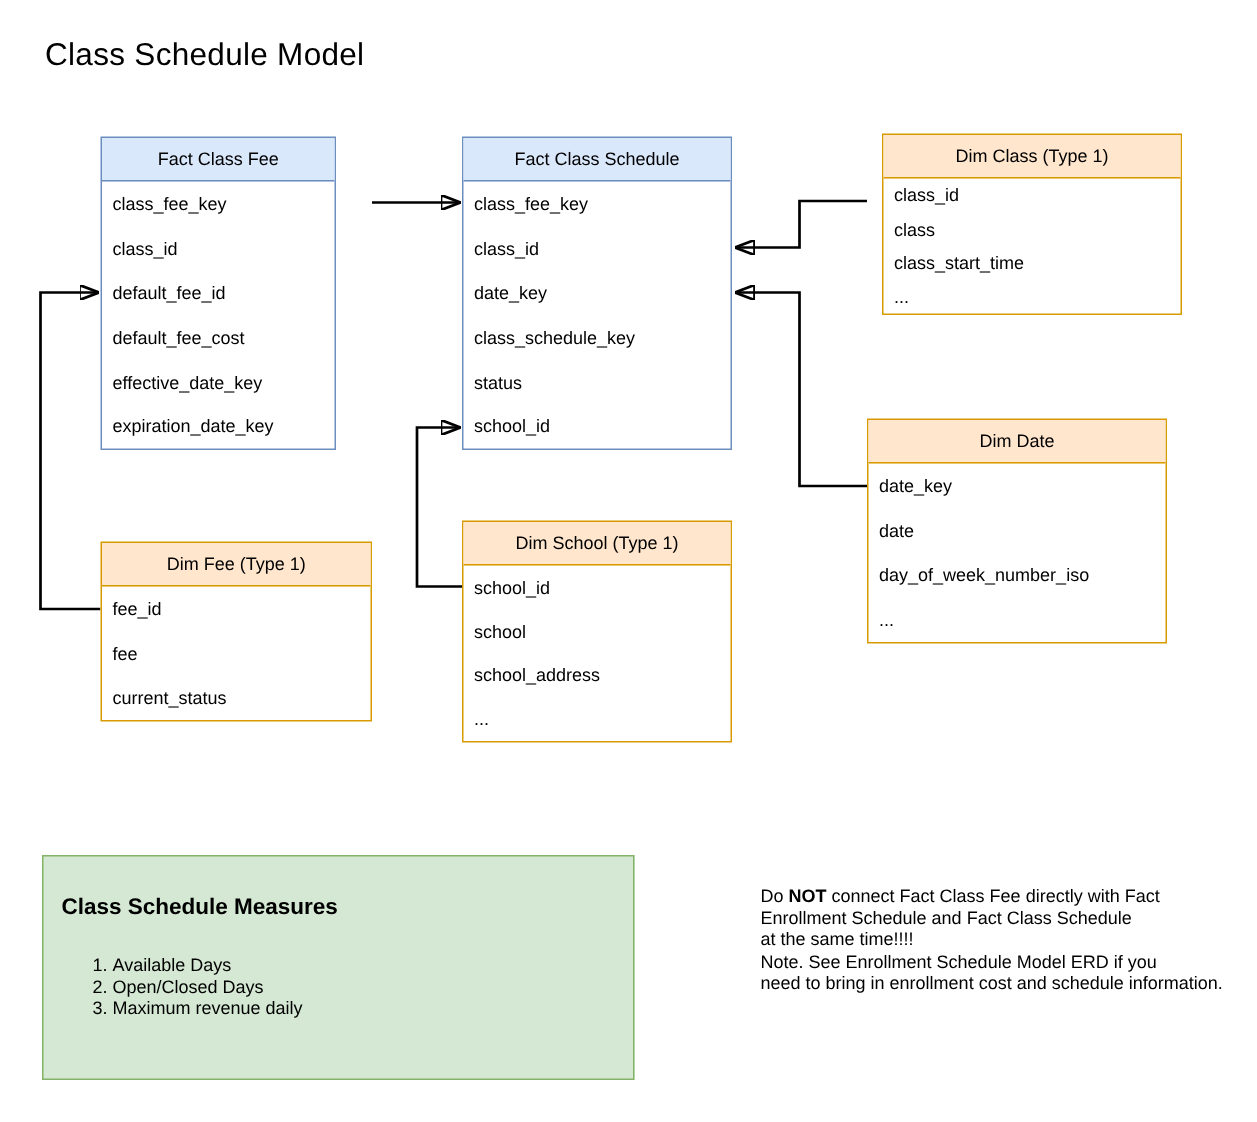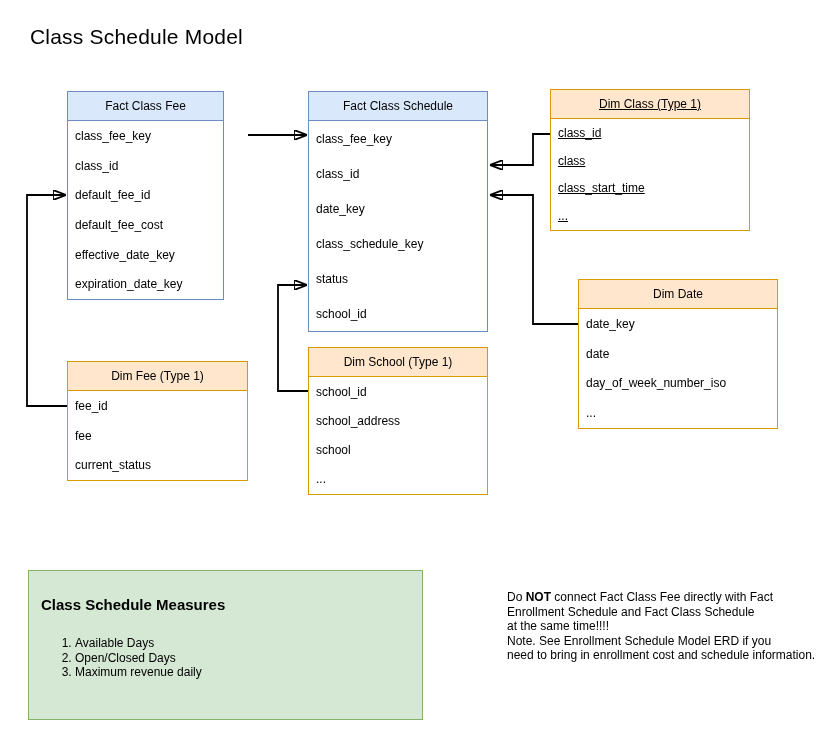--- a/index.html
+++ b/index.html
@@ -79,33 +79,33 @@
   <div class="entity-body">
     <div class="field">class_fee_key</div>
     <div class="field">class_id</div>
     <div class="field">default_fee_id</div>
     <div class="field">default_fee_cost</div>
     <div class="field">effective_date_key</div>
     <div class="field">expiration_date_key</div>
   </div>
 </div>
 
-<div class="entity fact" style="left:308px; top:91px; width:180px; height:241px;">
+<div class="entity fact" style="left:308px; top:91px; width:180px; height:209px;">
   <div class="entity-header">Fact Class Schedule</div>
   <div class="entity-body">
     <div class="field">class_fee_key</div>
     <div class="field">class_id</div>
     <div class="field">date_key</div>
     <div class="field">class_schedule_key</div>
     <div class="field">status</div>
     <div class="field">school_id</div>
   </div>
 </div>
 
-<div class="entity dim" style="left:550px; top:89px; width:200px; height:142px;text-decoration:underline;">
+<div class="entity dim" style="left:588px; top:89px; width:200px; height:121px;">
   <div class="entity-header">Dim Class (Type 1)</div>
   <div class="entity-body">
     <div class="field">class_id</div>
     <div class="field">class</div>
     <div class="field">class_start_time</div>
     <div class="field">...</div>
   </div>
 </div>
 
 <div class="entity dim" style="left:578px; top:279px; width:200px; height:150px;">
@@ -124,22 +124,22 @@
     <div class="field">fee_id</div>
     <div class="field">fee</div>
     <div class="field">current_status</div>
   </div>
 </div>
 
 <div class="entity dim" style="left:308px; top:347px; width:180px; height:148px;">
   <div class="entity-header">Dim School (Type 1)</div>
   <div class="entity-body">
     <div class="field">school_id</div>
+    <div class="field">school</div>
     <div class="field">school_address</div>
-    <div class="field">school</div>
     <div class="field">...</div>
   </div>
 </div>
 
 <div class="measures">
   <p class="measures-title">Class Schedule Measures</p>
   <ol class="measures-list">
     <li>Available Days</li>
     <li>Open/Closed Days</li>
     <li>Maximum revenue daily</li>

